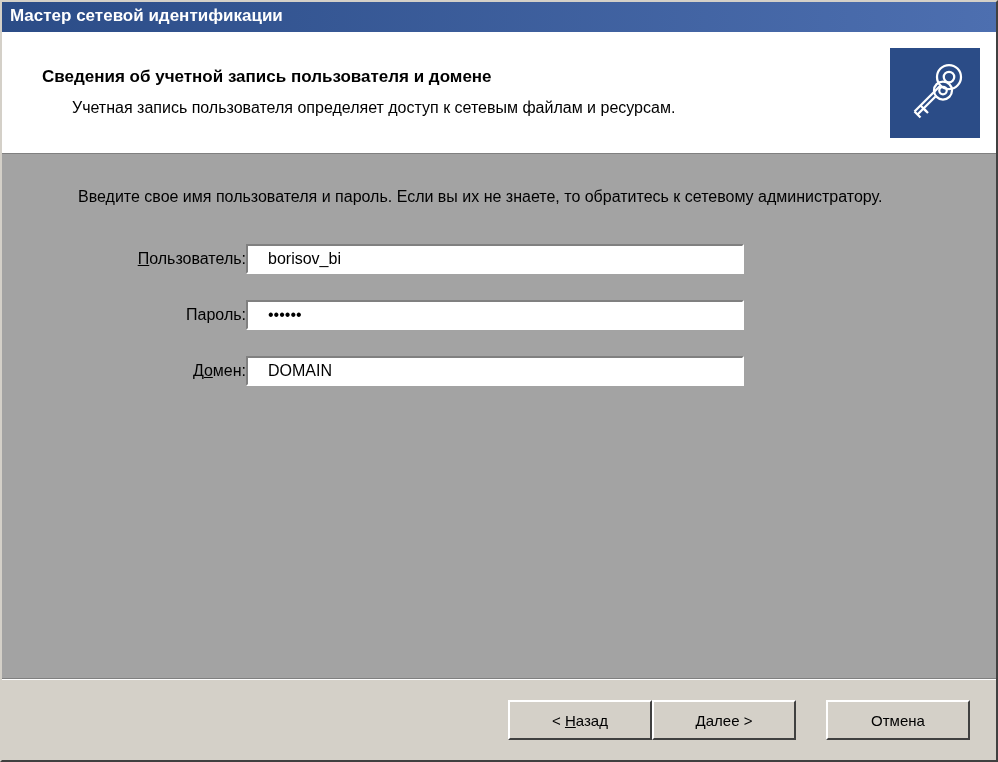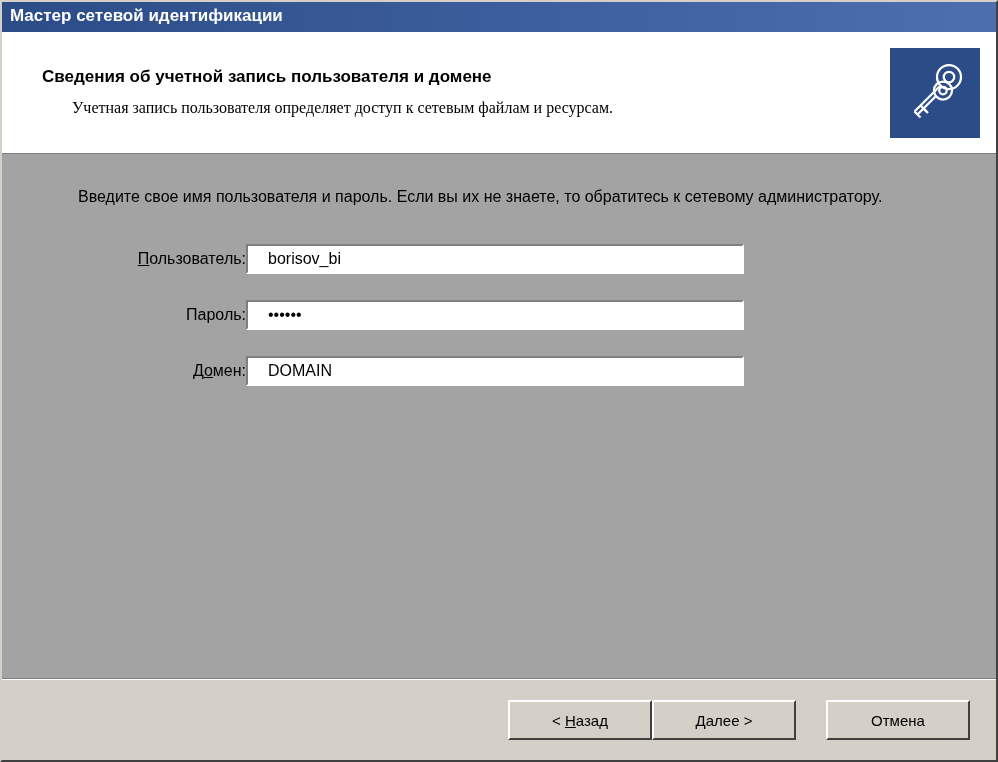--- a/index.html
+++ b/index.html
@@ -52,21 +52,20 @@
       font-size: 17px;
       color: #000000;
       margin-bottom: 10px;
     }
     .header-subtitle {
       font-size: 16px;
       color: #000000;
       padding-left: 30px;
       line-height: 1.35;
       max-width: 720px;
-      font-family: Liberation Serif, serif;
     }
     .header-icon {
       position: absolute;
       right: 16px;
       top: 16px;
       width: 90px;
       height: 90px;
       background: #2b4c87;
       display: flex;
       align-items: center;
@@ -114,21 +113,21 @@
     .separator {
       height: 2px;
       background: #808080;
       border-bottom: 1px solid #ffffff;
       margin: 0;
     }
     .button-row {
       padding: 20px 26px;
       display: flex;
       justify-content: flex-end;
-      gap: 2px;
+      gap: 22px;
       background: #d4d0c8;
     }
     .btn {
       width: 144px;
       height: 40px;
       border: 2px solid;
       border-color: #ffffff #404040 #404040 #ffffff;
       background: #d4d0c8;
       font-family: "Tahoma", "Arial", sans-serif;
       font-size: 15px;
@@ -136,21 +135,21 @@
       cursor: pointer;
     }
     .btn-group {
       display: flex;
       gap: 0px;
     }
     .btn-group .btn:first-child {
       margin-right: 0px;
     }
     .cancel-gap {
-      margin-left: 28px;
+      margin-left: 8px;
     }
     .underline-first {
       text-decoration: underline;
     }
   </style>
 </head>
 <body>
 
 <div class="window">
   <div class="titlebar">

